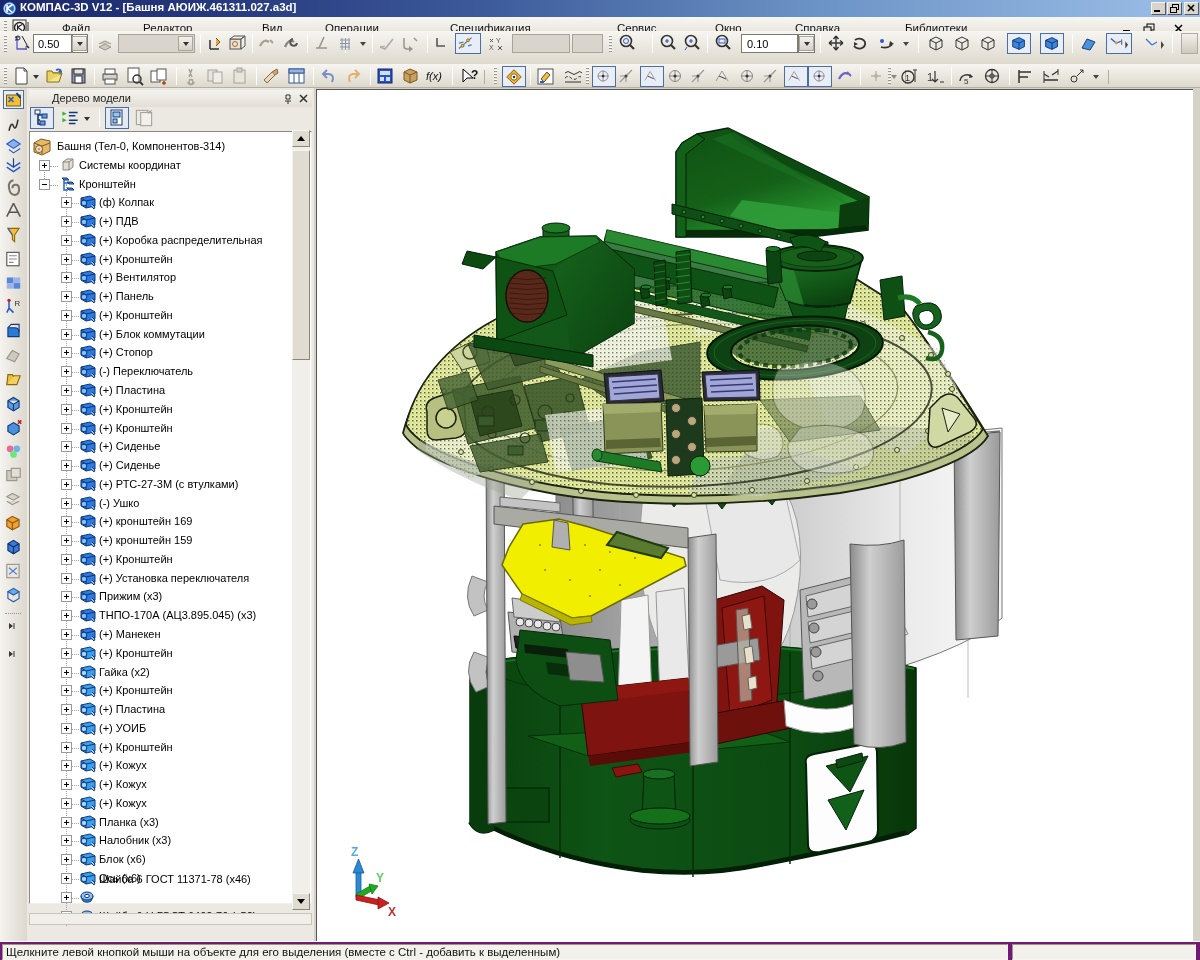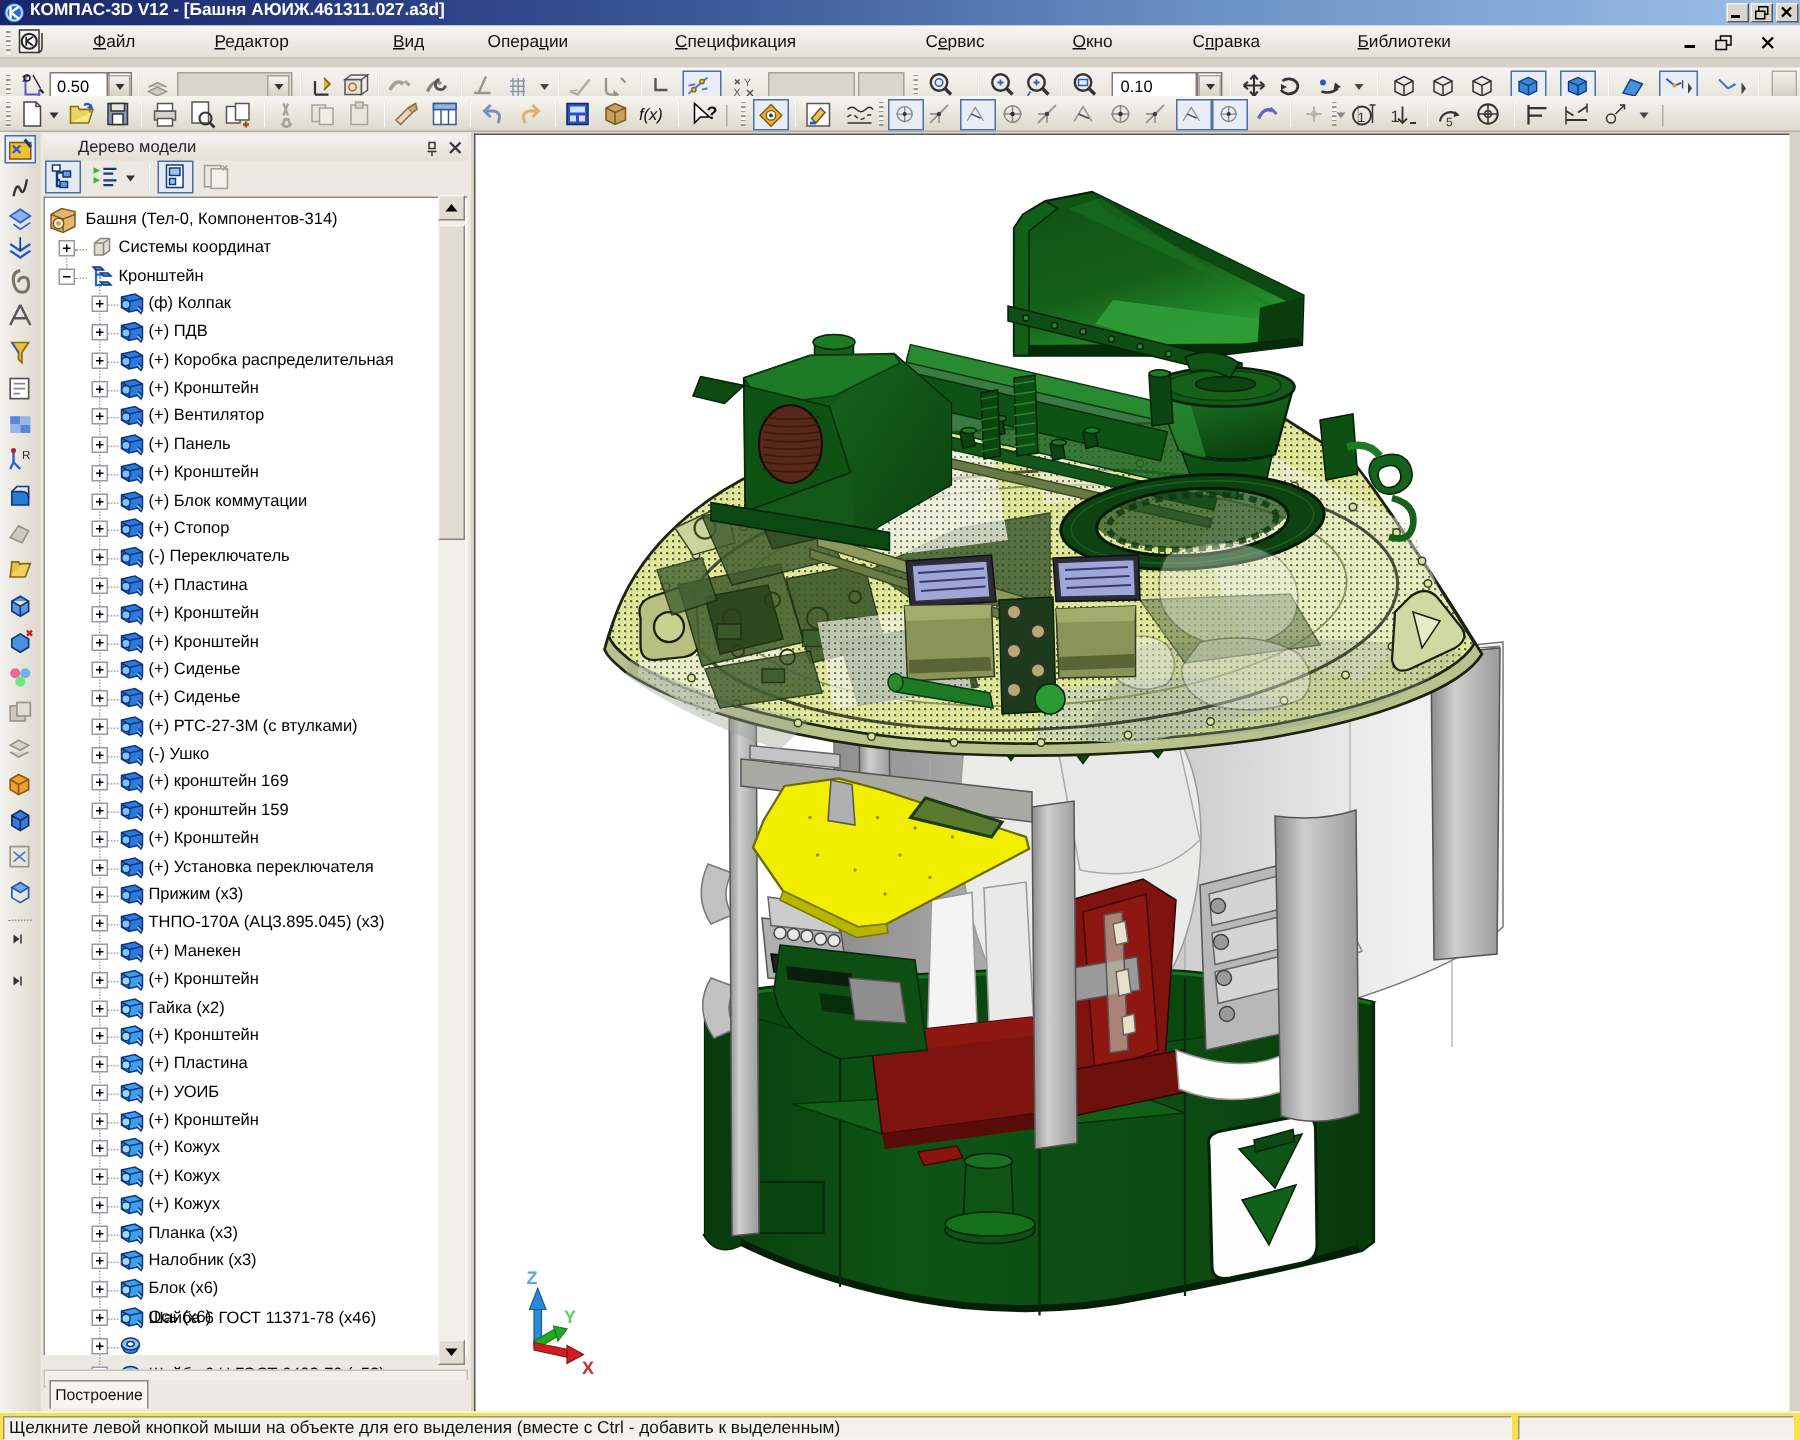--- a/index.html
+++ b/index.html
@@ -9,41 +9,41 @@
   background:linear-gradient(90deg,#1a276a 0%,#26397e 18%,#3c5a9a 40%,#6c93c6 68%,#9dbfe8 100%); }
 #title .txt { position:absolute; left:20px; top:1px; color:#fff; font-weight:bold; font-size:11.5px; }
 .wbtn { position:absolute; top:2px; width:15px; height:13px; background:#d9d5cc;
   border:1px solid; border-color:#f4f2ee #5a5a5a #5a5a5a #f4f2ee; color:#000;
   font-size:9px; text-align:center; line-height:11px; font-weight:bold; }
 #menubar { left:0; top:17px; width:1200px; height:22px;
   background:linear-gradient(#f7f6f2,#e4e0d6); border-bottom:1px solid #c9c4b8; }
 .menuitem { position:absolute; top:5px; font-size:11.5px; color:#111; }
 .menuitem u { text-decoration:underline; }
 .tbrow { left:0; width:1200px; background:linear-gradient(#f7f5f1,#ddd9cd); }
-#tb1 { top:45px; height:34px; border-bottom:1px solid #cfcabf; }
+#tb1 { top:31px; height:34px; border-bottom:1px solid #cfcabf; }
 #tb2 { top:64px; height:24px; border-bottom:1px solid #b5b0a5; }
 .grip { position:absolute; width:3px; background:repeating-linear-gradient(#fff 0 1px,#9a958a 1px 2px,transparent 2px 3px); }
 .combo { position:absolute; background:#fff; border:1px solid #7e7a70; font-size:11px; }
 .combo .arr { position:absolute; right:1px; top:1px; bottom:1px; width:15px; background:linear-gradient(#f4f2ee,#d5d1c6); border:1px solid #aaa69a; }
 .combo .arr:after { content:""; position:absolute; left:4px; top:5px; border:3px solid transparent; border-top:4px solid #333; }
 .combo.dis { background:#d9d5cc; border-color:#a9a49a; }
 .sep { position:absolute; width:1px; background:#b2ada2; border-right:1px solid #fdfdfb; }
 #lbar { left:0; top:88px; width:27px; height:853px; background:linear-gradient(90deg,#f5f3ef,#dcd8ce); }
 #treepanel { left:27px; top:88px; width:287px; height:853px; background:#ece9e2; }
 #treehdr { position:absolute; left:2px; top:2px; width:283px; height:17px; font-size:11px; color:#222;
   background:linear-gradient(#f5f3ef,#e3dfd6); }
 #treetb { position:absolute; left:2px; top:19px; width:283px; height:23px; }
 #treebox { position:absolute; left:2px; top:43px; width:283px; height:773px; background:#fff;
   border:1px solid; border-color:#8d897e #f2f0ea #f2f0ea #8d897e; }
 .titem { position:absolute; font-size:11px; color:#000; white-space:nowrap;text-align:center; }
 .pbox { position:absolute; width:11px; height:11px; background:#fff; border:1px solid #9a96a8; }
 .pbox:before { content:""; position:absolute; left:2px; top:4px; width:5px; height:1px; background:#000; }
 .pbox.plus:after { content:""; position:absolute; left:4px; top:2px; width:1px; height:5px; background:#000; }
 #vport { left:316px; top:89px; width:877px; height:852px; background:#fff; border-left:1px solid #555; border-top:1px solid #555; }
-#status { left:0; top:941px; width:1200px; height:19px; background:#fde047; border-top:1px solid #fff; }
+#status { left:0; top:941px; width:1200px; height:19px; background:#701a75; border-top:1px solid #fff; }
 #status .fld { position:absolute; left:2px; top:2px; width:1006px; height:16px; border:1px solid; border-color:#9a958a #f6f4f0 #f6f4f0 #9a958a; font-size:11.5px; color:#111; padding:1px 3px; background:#f2f1ec; white-space:nowrap; overflow:hidden;}
 </style></head><body>
 <div class="abs" id="title">
     <svg class="abs" style="left:2px;top:1px" width="15" height="15" viewBox="0 0 15 15">
       <circle cx="7.5" cy="7.5" r="7" fill="#2a6ad0" stroke="#0a2a6a"></circle>
       <circle cx="7.5" cy="7.5" r="5.2" fill="none" stroke="#bcd6f4" stroke-width="1.4"></circle>
       <path d="M5 3.5 L5 11.5 M5 7.5 L10.5 3.5 M5.5 7.5 L10.5 11.5" stroke="#fff" stroke-width="1.6" fill="none"></path>
     </svg>
     <div class="txt">КОМПАС-3D V12 - [Башня АЮИЖ.461311.027.a3d]</div>
     <div class="wbtn" style="left:1151px"><svg width="13" height="11">
@@ -961,23 +961,20 @@
       <div class="abs" style="left:263px;top:0px;width:18px;height:780px;background:#f1efe9"></div>
       <div class="abs" style="left:263px;top:0px;width:18px;height:17px;background:#e0dcd2;border:1px solid;border-color:#f6f4f0 #8a867c #8a867c #f6f4f0"><svg width="16" height="15">
           <path d="M8 5 l-4 5 h8 z" fill="#000"></path>
         </svg></div>
       <div class="abs" style="left:263px;top:763px;width:18px;height:17px;background:#e0dcd2;border:1px solid;border-color:#f6f4f0 #8a867c #8a867c #f6f4f0"><svg width="16" height="15">
           <path d="M8 10 l-4 -5 h8 z" fill="#000"></path>
         </svg></div>
       <div class="abs" style="left:263px;top:20px;width:18px;height:210px;background:#e0dcd2;border:1px solid;border-color:#f6f4f0 #8a867c #8a867c #f6f4f0"></div>
     </div>
     <div class="abs" style="left:2px;top:825px;width:283px;height:12px;background:#f1efe9;border:1px solid #c8c4ba"></div>
-    <div class="abs" style="left:4px;top:832px;width:283px;height:21px;background:#ece9e2">
-      <div class="abs" style="left:2px;top:0;width:66px;height:19px;background:#f6f4ef;border:1px solid #8a867c;border-bottom:none;font-size:10.5px;color:#111;text-align:center;line-height:18px">Построение</div>
-    </div>
   </div>
 <div class="abs" id="vport">
     <svg class="abs" style="left:0;top:0" width="875" height="850" viewBox="317 90 875 850">
       <defs>
 <pattern id="stip" width="4" height="4" patternUnits="userSpaceOnUse">
  <rect width="4" height="4" fill="#dde590"></rect>
  <path d="M0 0 H4 M0 0 V4" stroke="#f4f6e2" stroke-width="1"></path>
  <rect width="1.5" height="1.5" fill="#5c6a30"></rect>
 </pattern>
 <pattern id="stipW" width="4" height="4" patternUnits="userSpaceOnUse">

